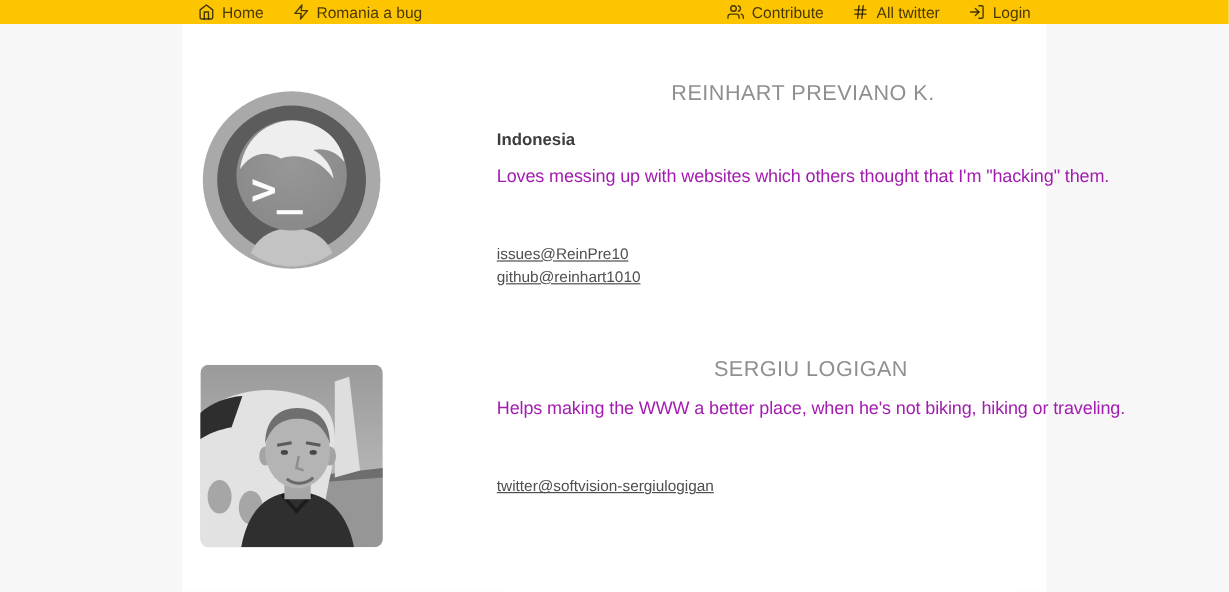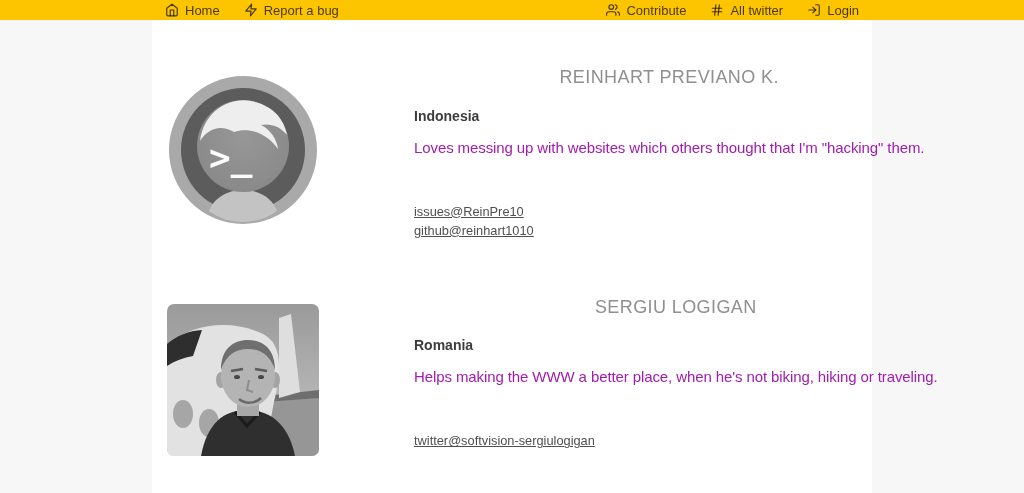--- a/index.html
+++ b/index.html
@@ -107,21 +107,21 @@
         <svg viewBox="0 0 24 24">
             <path d="M3 9l9-7 9 7v11a2 2 0 0 1-2 2H5a2 2 0 0 1-2-2z"></path>
             <polyline points="9 22 9 12 15 12 15 22"></polyline>
           </svg>
         <span>Home</span>
       </a>
       <a class="nav-link">
         <svg viewBox="0 0 24 24">
             <polygon points="13 2 3 14 12 14 11 22 21 10 12 10 13 2"></polygon>
           </svg>
-        <span>Report a bug</span>
+        <span>Romania a bug</span>
       </a>
     </nav>
     <nav class="nav-group">
       <a class="nav-link">
         <svg viewBox="0 0 24 24">
             <path d="M17 21v-2a4 4 0 0 0-4-4H5a4 4 0 0 0-4 4v2"></path>
             <circle cx="9" cy="7" r="4"></circle>
             <path d="M23 21v-2a4 4 0 0 0-3-3.87"></path>
             <path d="M16 3.13a4 4 0 0 1 0 7.75"></path>
           </svg>
@@ -210,21 +210,20 @@
           <path d="M64 67 L76 65 M88 65 L100 67" stroke="#5a5a5a" stroke-width="2.5" fill="none"></path>
           <ellipse cx="70" cy="73" rx="3" ry="2" fill="#464646"></ellipse>
           <ellipse cx="94" cy="73" rx="3" ry="2" fill="#464646"></ellipse>
           <path d="M82 76 L80 86 L86 88" stroke="#8d8d8d" stroke-width="2" fill="none"></path>
           <path d="M72 95 C78 100 88 100 94 94" stroke="#6a6a6a" stroke-width="2.5" fill="none"></path>
         </g>
       </svg>
     </div>
     <div class="info">
       <h2 class="profile-name">SERGIU LOGIGAN</h2>
-      <div class="country">Romania</div>
       <p class="bio">Helps making the WWW a better place, when he's not biking, hiking or traveling.</p>
       <div class="links">
         <a>twitter@softvision-sergiulogigan</a>
       </div>
     </div>
   </section>
 
 </main>
 
 </body></html>

